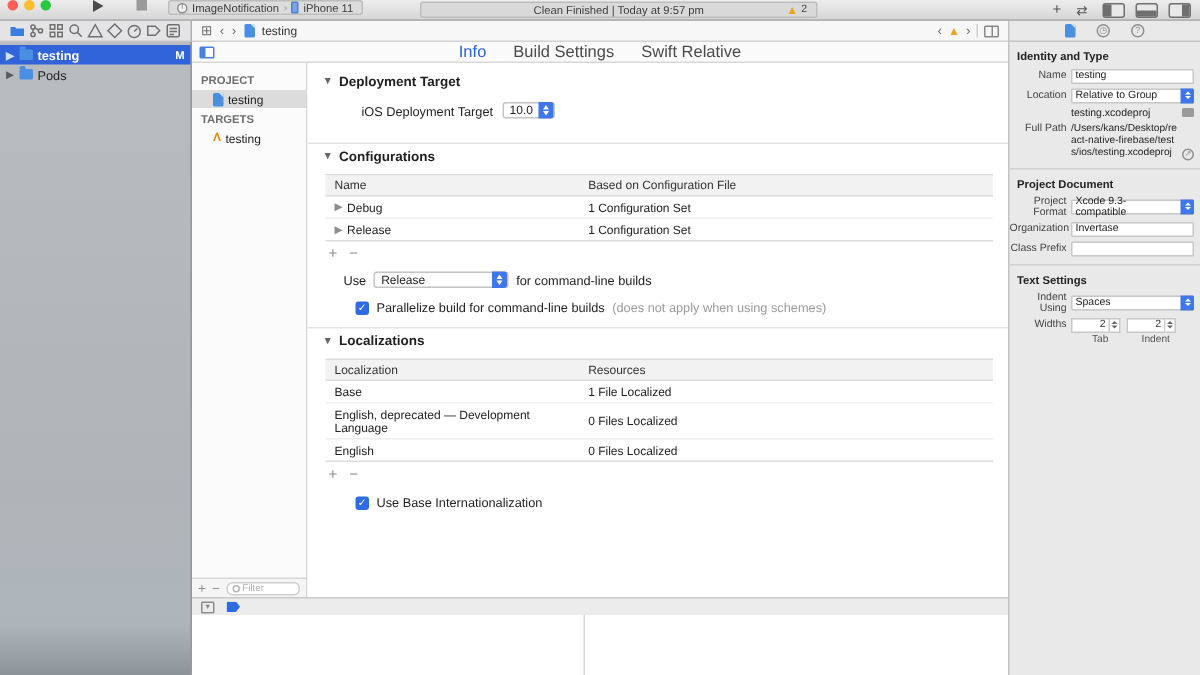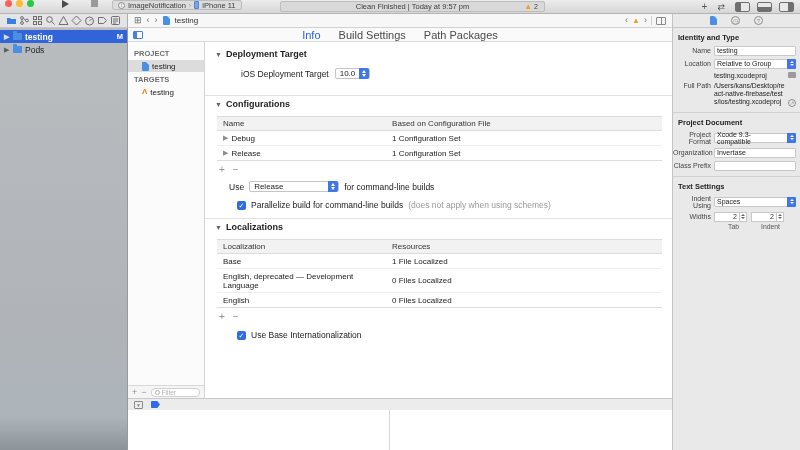--- a/index.html
+++ b/index.html
@@ -286,21 +286,21 @@
       <span>Pods</span>
     </div>
   </div>
 
   <div class="editor">
     <div class="tabrow">
       <span class="sb-toggle"></span>
       <div class="tabs">
         <span class="tab active">Info</span>
         <span class="tab">Build Settings</span>
-        <span class="tab">Path Packages</span>
+        <span class="tab">Swift Relative</span>
       </div>
     </div>
 
     <div class="editor-main">
       <div class="proj-sidebar">
         <div class="ps-list">
           <div class="ps-header">PROJECT</div>
           <div class="ps-item selected">
             <span class="doc-icon"></span>
             <span>testing</span>

